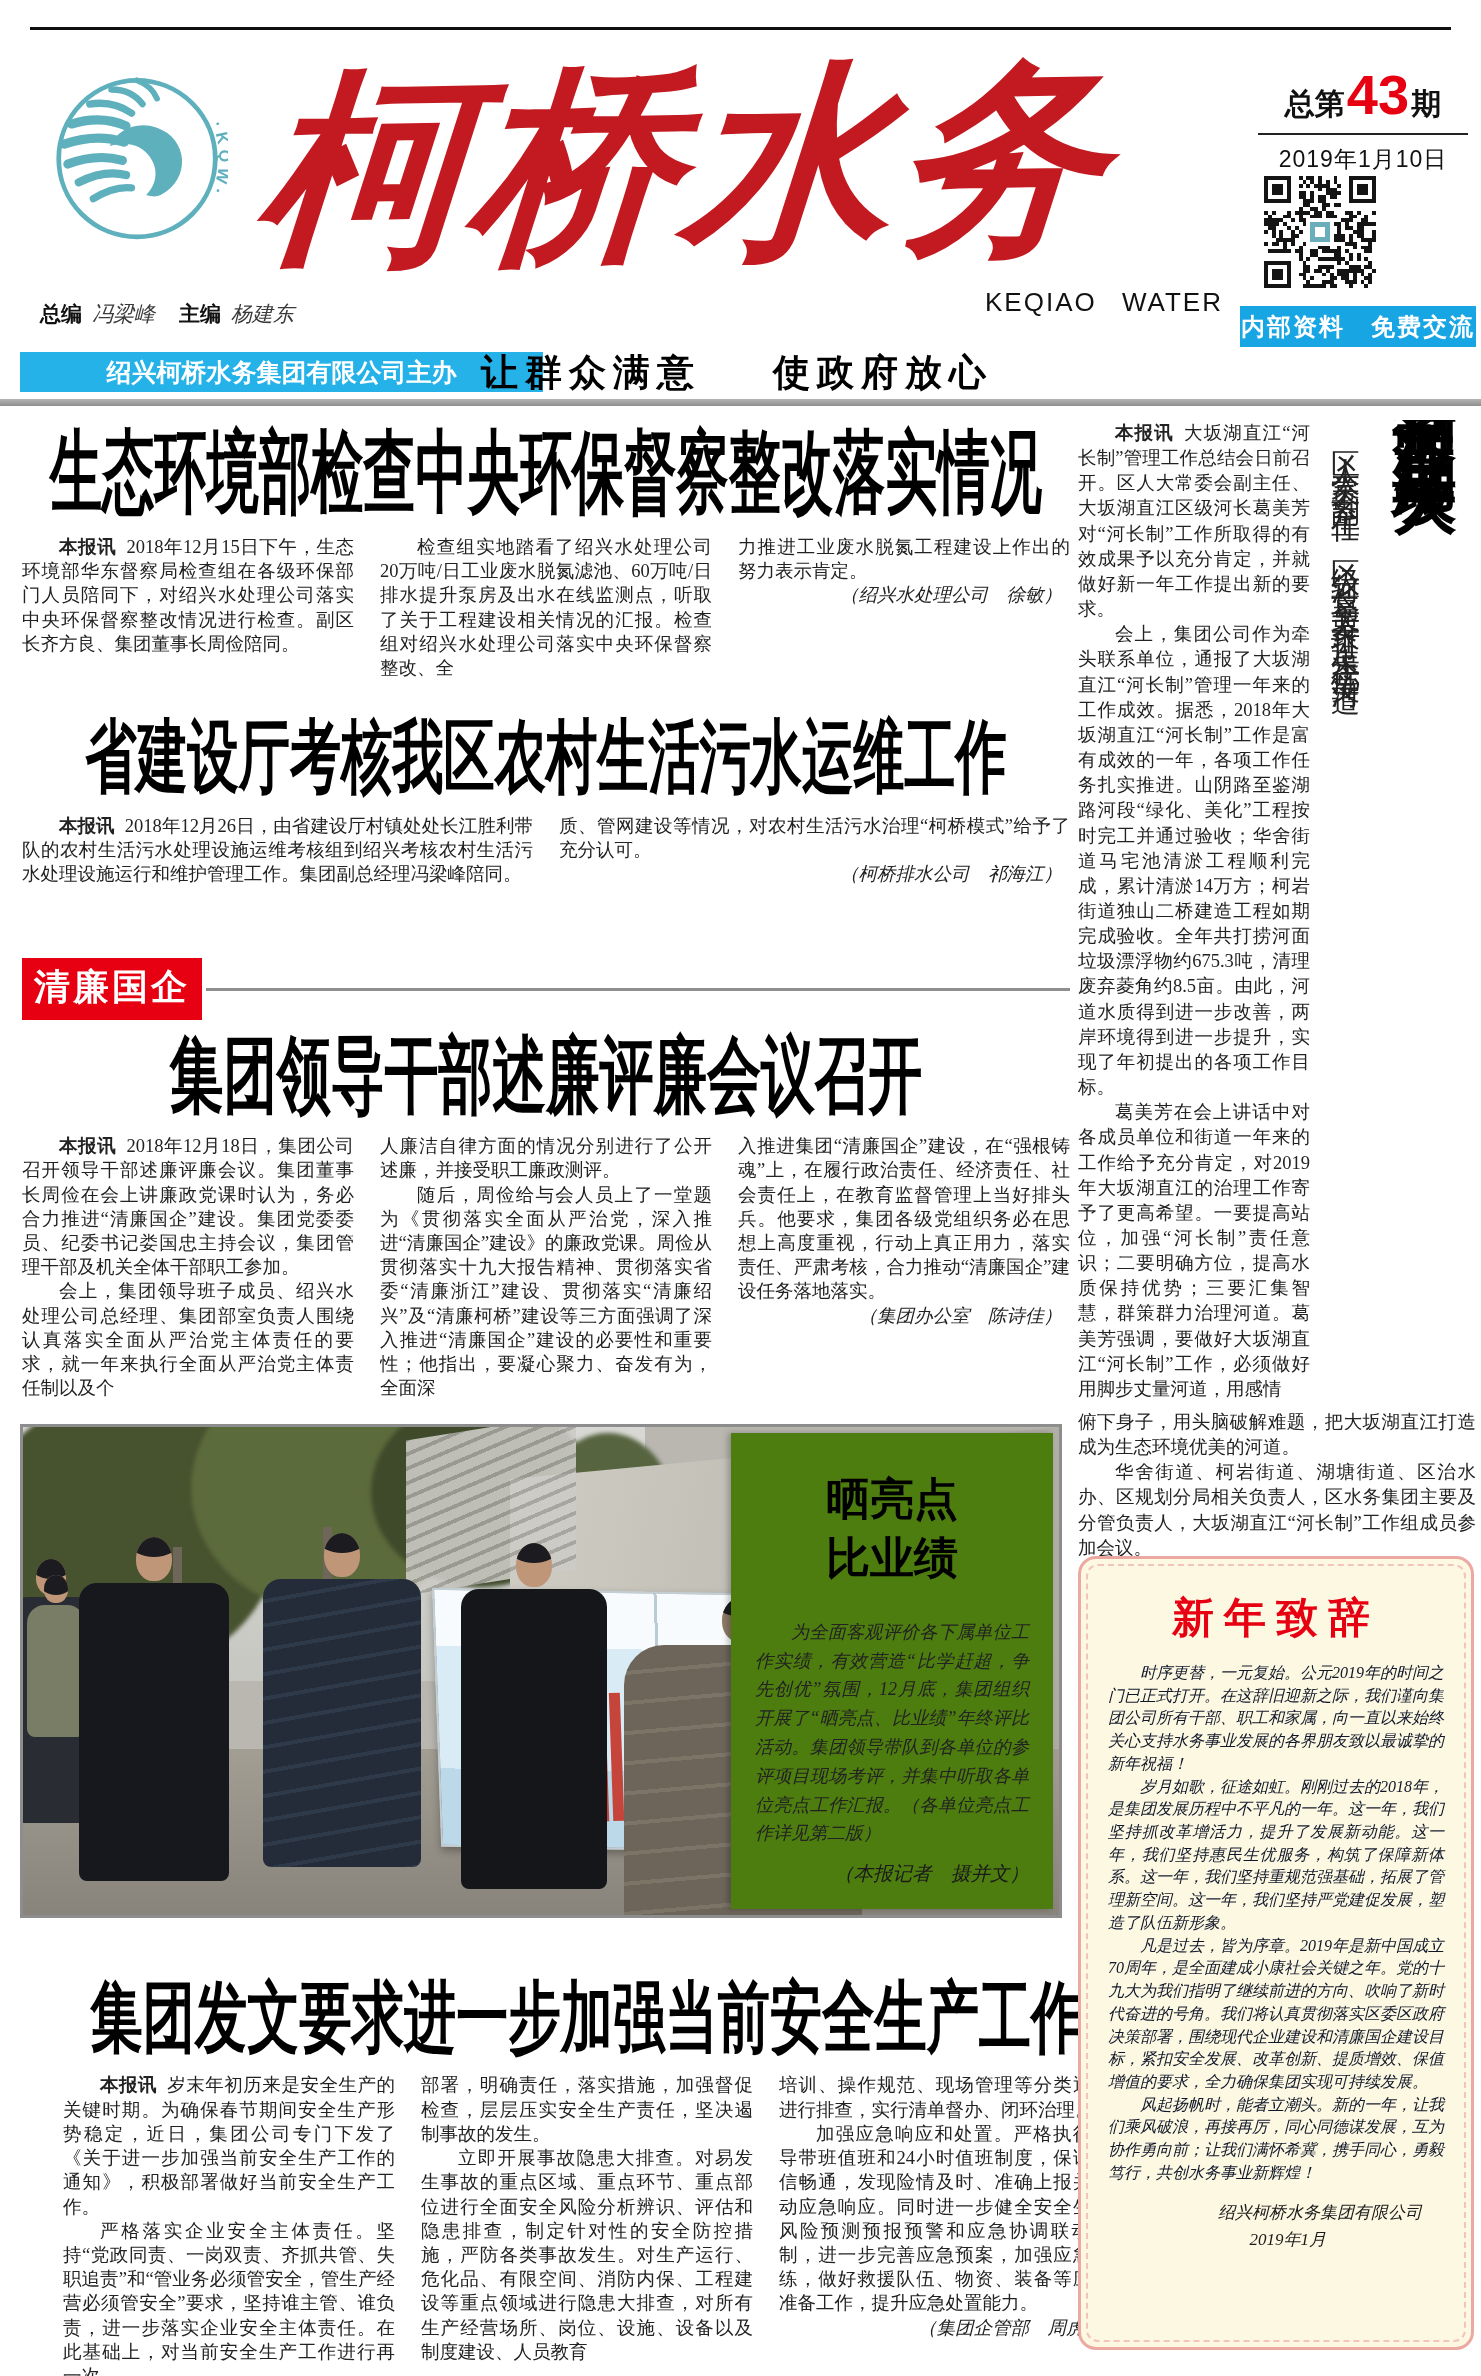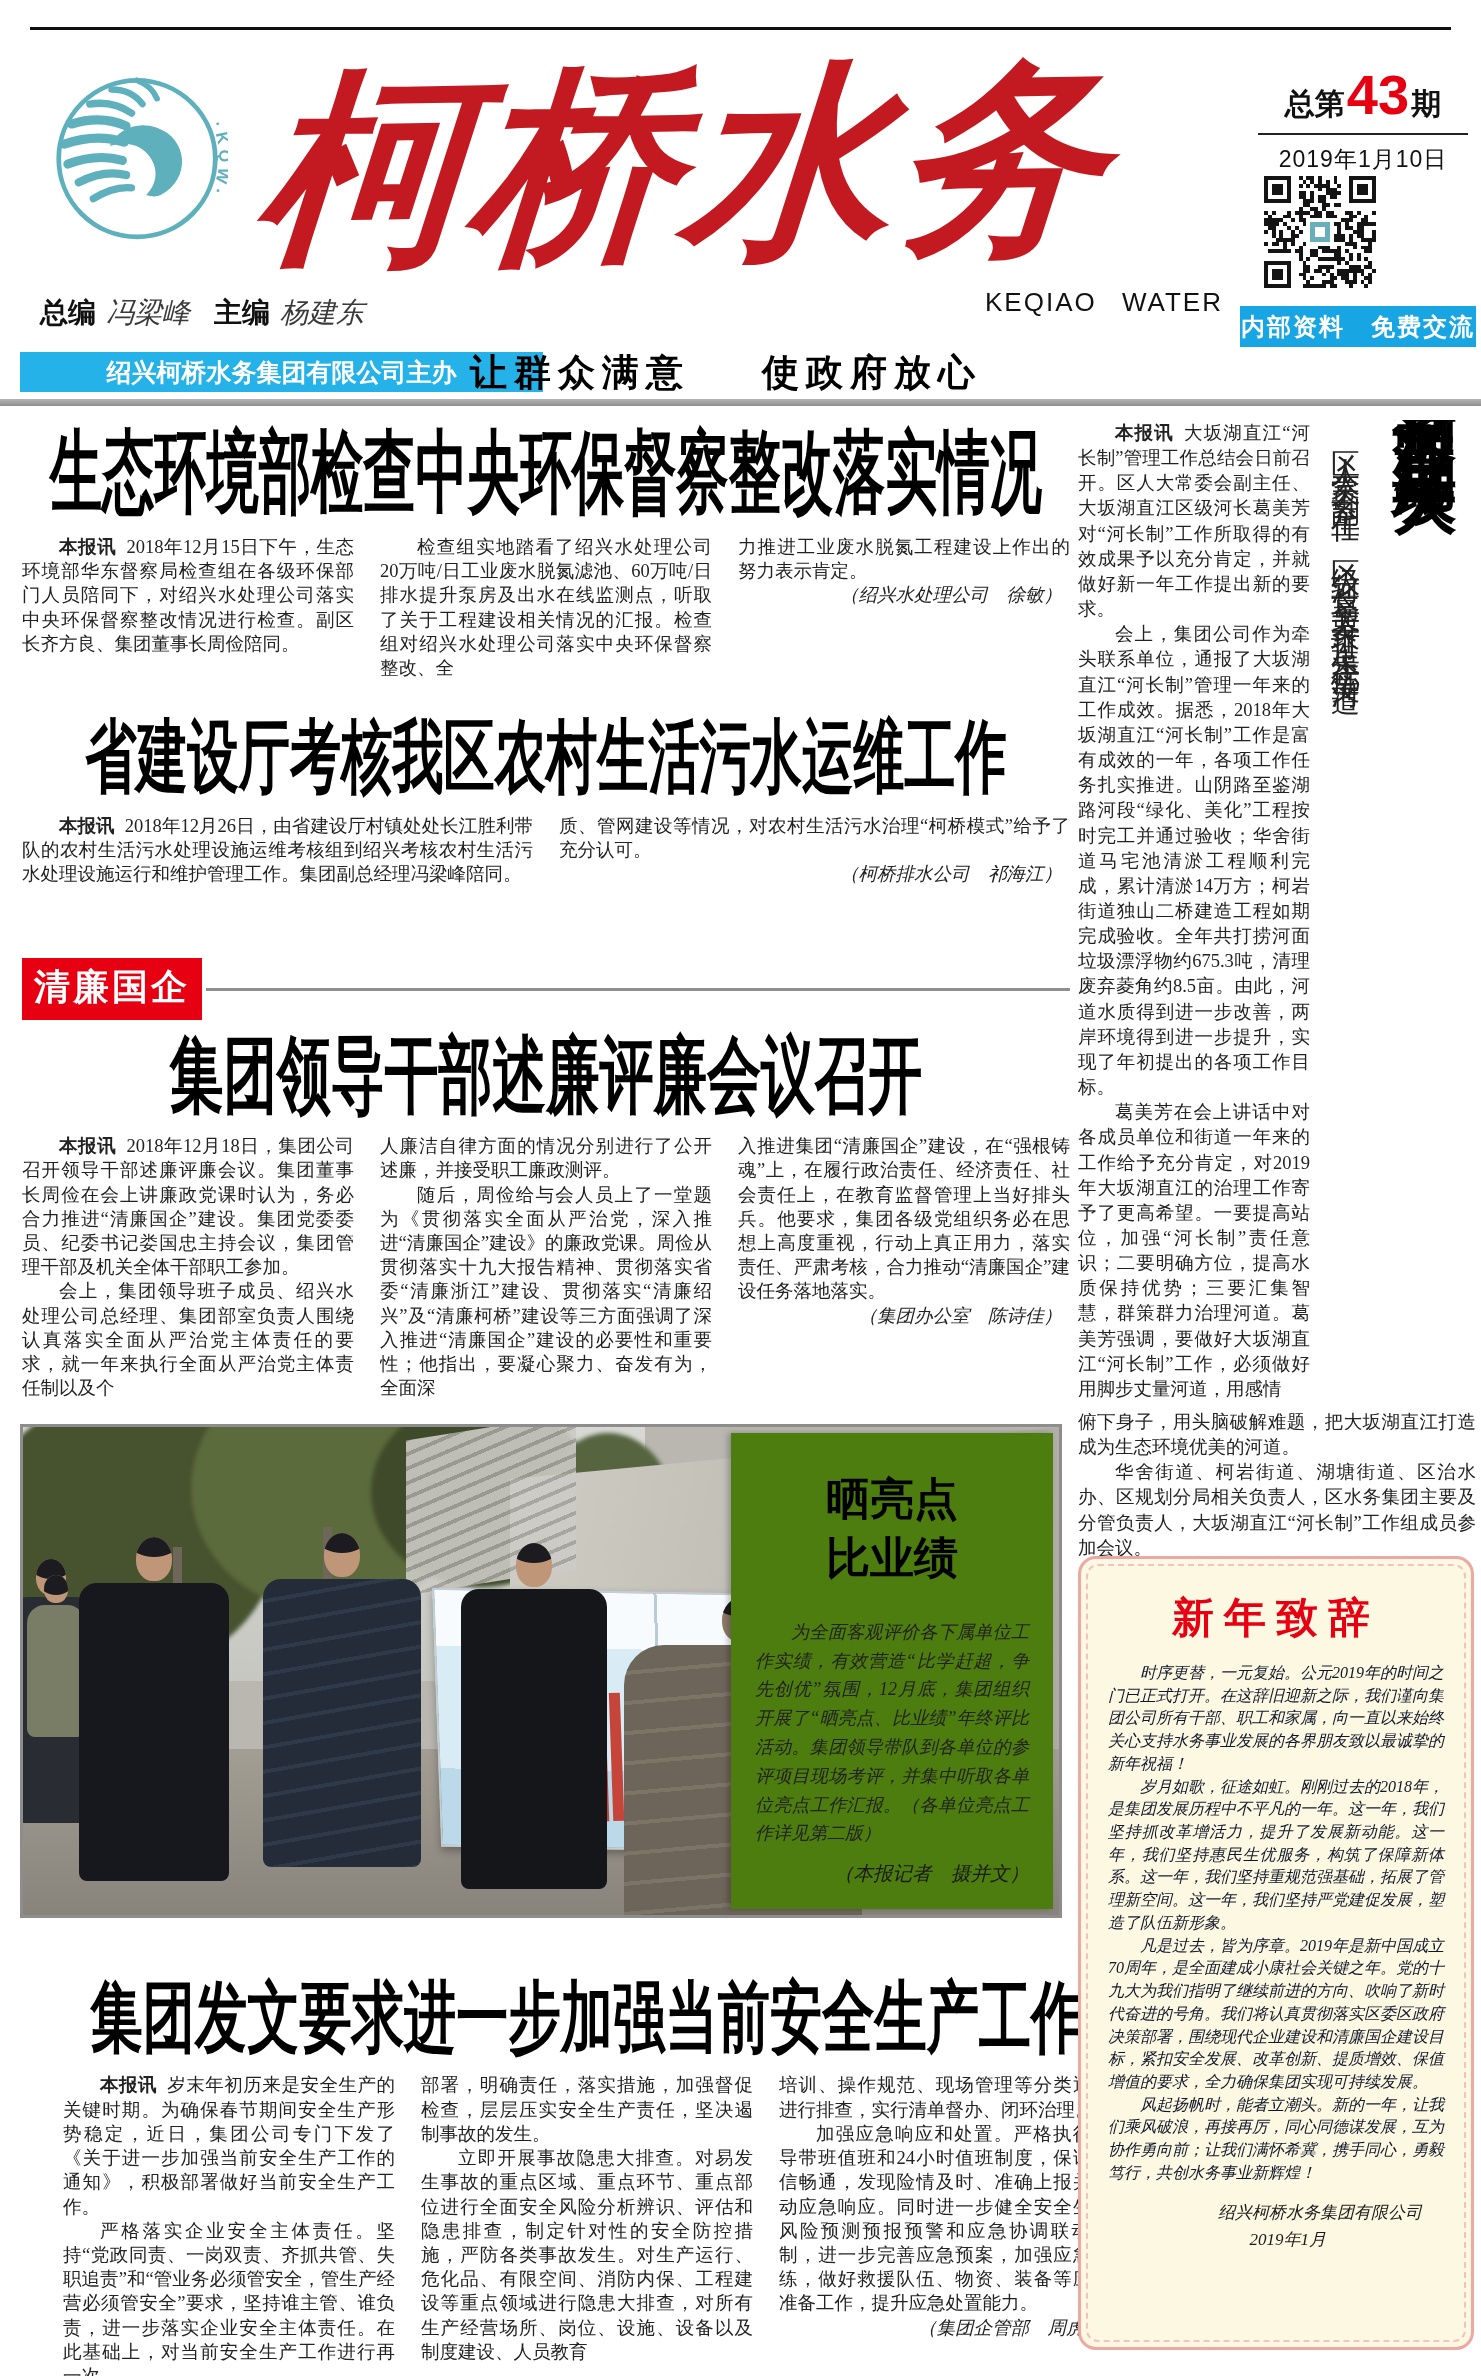--- a/index.html
+++ b/index.html
@@ -19,33 +19,33 @@
     color:#c21a20; white-space:nowrap; transform:skewX(-5deg) rotate(-1deg);
     font-family:"Liberation Serif", serif; line-height:1;
   }
   .issue { position:absolute; left:1256px; top:70px; width:214px; text-align:center;
     font-family:"Liberation Sans", sans-serif; }
   .issue-line1 { font-size:30px; font-weight:bold; color:#111; display:flex; align-items:baseline; justify-content:center; gap:2px;}
   .issue-num { font-size:56px; line-height:.9; color:#e60012; font-weight:bold; }
   .issue-rule { height:2px; background:#222; margin:8px 2px 9px; }
   .issue-date { font-size:23px; color:#111; letter-spacing:1px; }
   .qr { position:absolute; left:1264px; top:176px; width:112px; height:112px; }
-  .editors { position:absolute; left:40px; top:294px; font-size:28px; display:flex; gap:10px; align-items:flex-end;}
+  .editors { position:absolute; left:40px; top:300px; font-size:21px; display:flex; gap:10px; align-items:flex-end;}
   .ed-label { font-family:"Liberation Sans", sans-serif; font-weight:bold; color:#111; }
   .ed-name { font-style:italic; color:#3a3a3a; margin-right:14px; }
   .en-name { position:absolute; left:985px; top:287px; font-family:"Liberation Sans", sans-serif;
     font-size:26px; letter-spacing:2px; word-spacing:16px; color:#111; }
   .internal { position:absolute; left:1240px; top:306px; width:236px; height:41px;
     background:#18a5e3; color:#fff; font-family:"Liberation Sans", sans-serif;
     font-weight:bold; font-size:24px; letter-spacing:2px;
     display:flex; align-items:center; justify-content:center; }
   .organizer { position:absolute; left:20px; top:352px; width:523px; height:40px;
     background:#25b2e8; color:#fff; font-family:"Liberation Sans", sans-serif;
     font-weight:bold; font-size:25px; display:flex; align-items:center; justify-content:center; }
-  .slogan { position:absolute; left:470px; top:348px; display:flex; gap:72px;
+  .slogan { position:absolute; left:481px; top:348px; display:flex; gap:72px;
     font-family:"Liberation Sans", sans-serif; font-weight:900; font-size:37px;
     letter-spacing:7px; color:#000;justify-content:flex-end; }
   .thick-rule { position:absolute; left:0; top:399px; width:1481px; height:7px;
     background:linear-gradient(#b4b4b4,#8e8e8e); }
 
   
   .article { position:absolute; left:22px; width:1048px; overflow:hidden; background:#fff; }
   .hl-wrap { display:flex; justify-content:center; overflow:visible; }
   .hl { font-family:"Liberation Sans", sans-serif; font-weight:900; white-space:nowrap;
     color:#000; line-height:1.12; }

